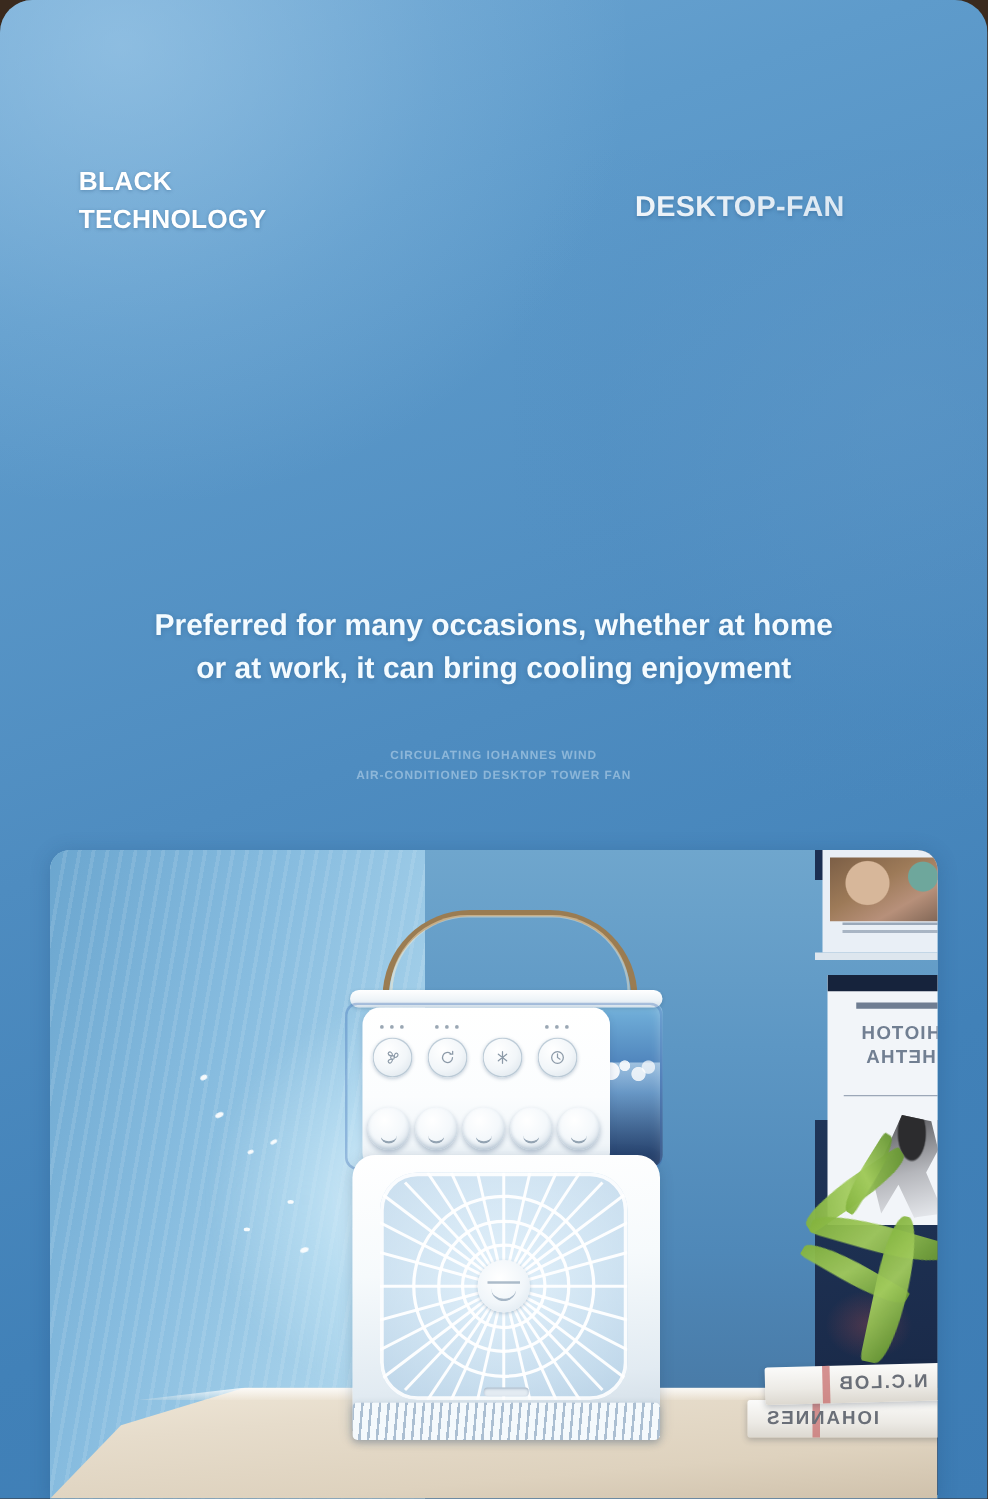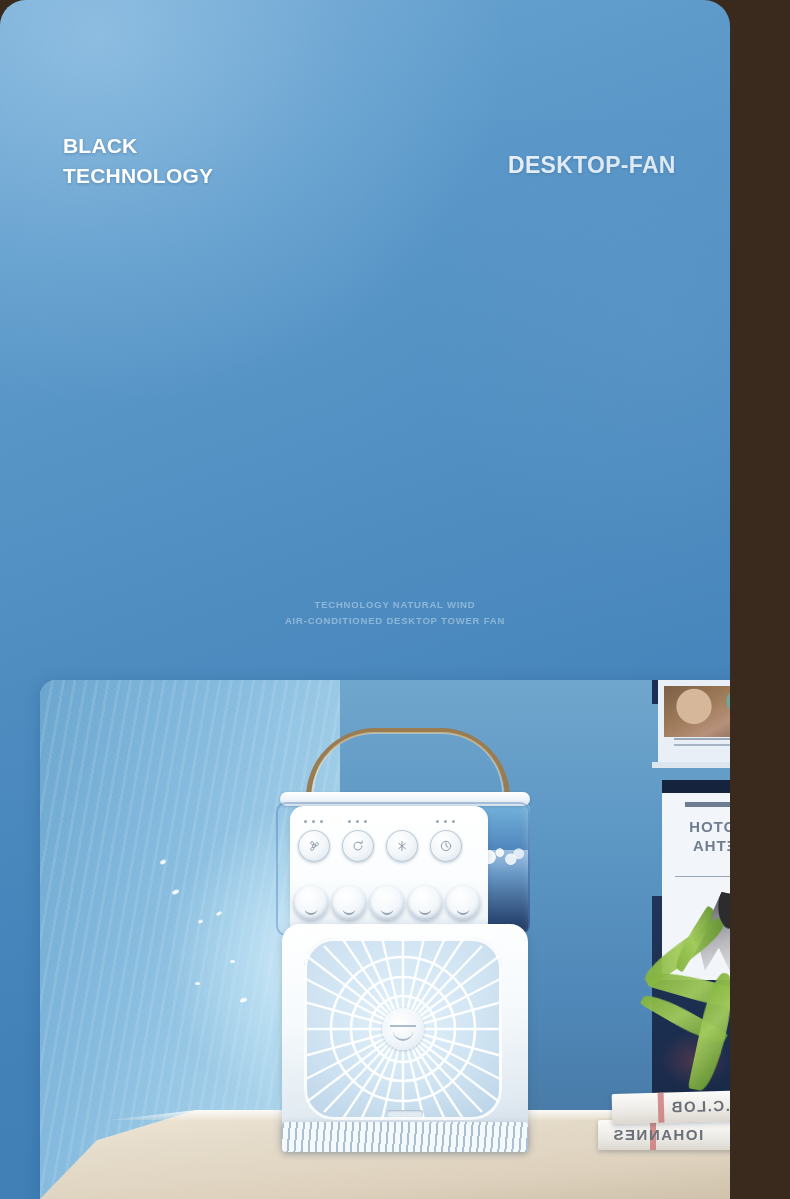--- a/index.html
+++ b/index.html
@@ -9,21 +9,21 @@
   }
   body {
     width: 790px;
     height: 1199px;
     overflow: hidden;
     font-family: "Liberation Sans", sans-serif;
   }
 
   .page {
     position: relative;
-    width: 730px;
+    width: 790px;
     height: 1199px;
     overflow: hidden;
     border-top-left-radius: 26px;
     border-top-right-radius: 26px;
     background: linear-gradient(160deg, #6ea6d2 0%, #5e9bcb 18%, #4e8cc0 48%, #4181b8 74%, #3d7cb4 100%);
   }
 
   
   .page::before {
     content: "";
@@ -491,22 +491,24 @@
 
 <div class="page">
 
   <div class="eyebrow-row">
     <div class="eyebrow-left">BLACK
 TECHNOLOGY</div>
   </div>
   <div class="eyebrow-right">DESKTOP-FAN</div>
 
 
-
-  <div class="ghost-caption">TECHNOLOGY NATURAL WIND
+  <div class="subtitle">Preferred for many occasions, whether at home
+or at work, it can bring cooling enjoyment</div>
+
+  <div class="ghost-caption">CIRCULATING IOHANNES WIND
 AIR-CONDITIONED DESKTOP TOWER FAN</div>
 
   <div class="photo">
 
     <div class="ph-wall-right"></div>
     <div class="ph-navy-top"></div>
     <div class="ph-navy-panel"></div>
 
     <div class="frame" style="left:618px; top:0px; width:132px; height:82px;">
       <div class="frame-art"></div>

